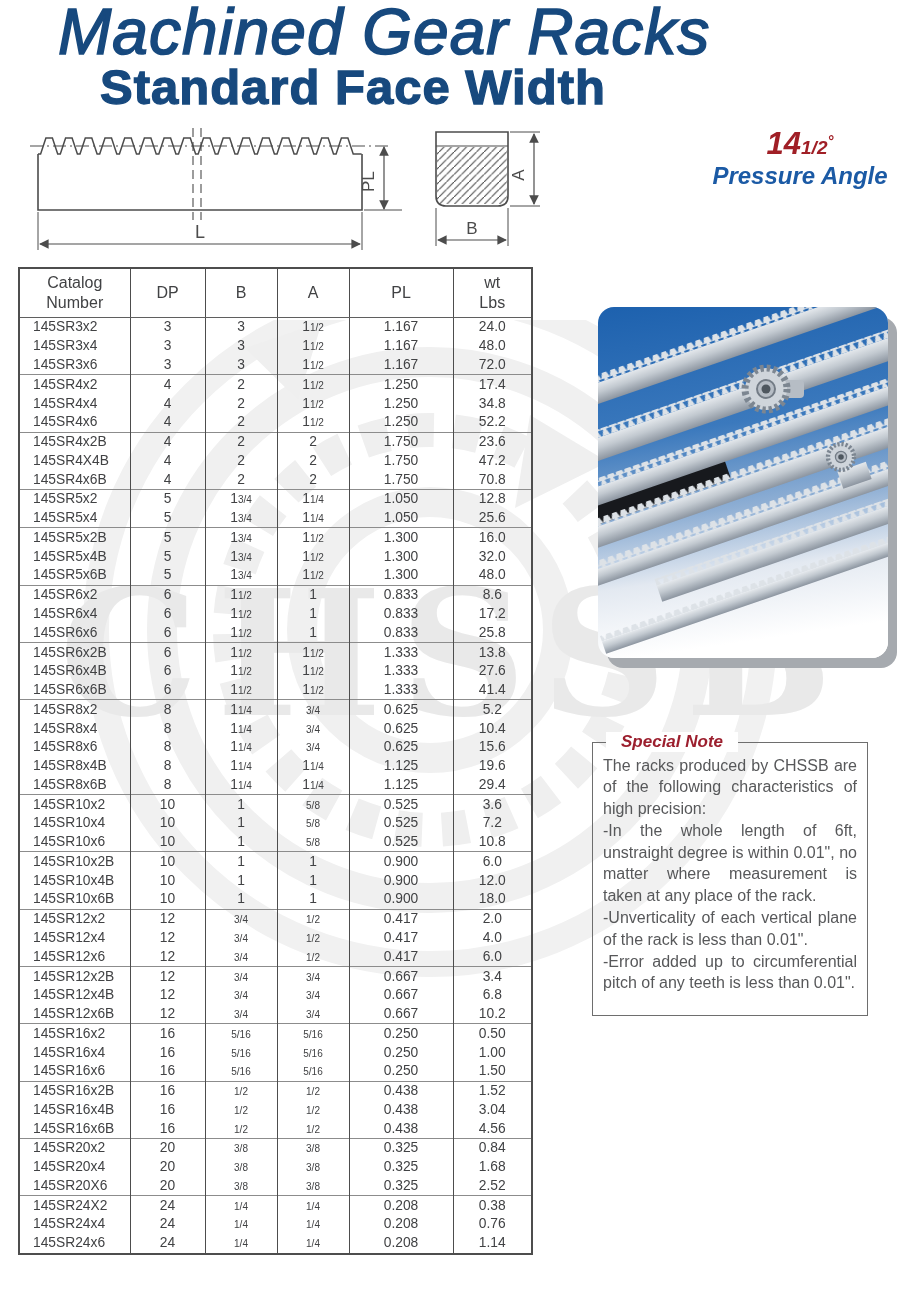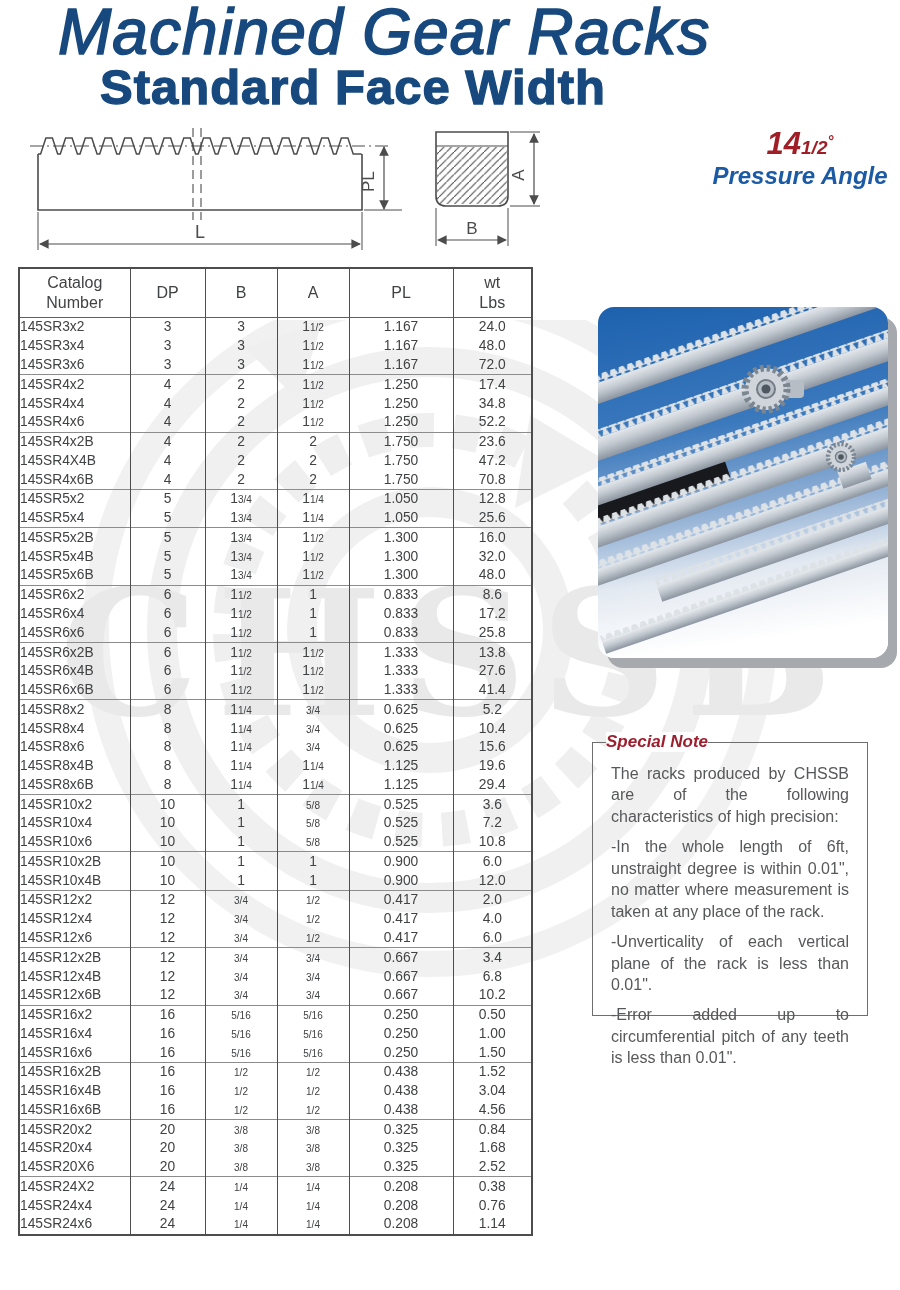--- a/index.html
+++ b/index.html
@@ -24,32 +24,32 @@
     font-size:24px;margin-top:5px;line-height:1;}
   
   .spec-table{position:absolute;left:18px;top:267px;z-index:2;
     border-collapse:collapse;table-layout:fixed;width:513px;}
   .spec-table{border:2px solid #4d4d4d;}
   .spec-table th,.spec-table td{border-left:1.5px solid #4d4d4d;text-align:center;
     color:#414244;padding:0;overflow:hidden;}
   .spec-table th{height:48px;font-size:16px;font-weight:normal;line-height:1.25;
     white-space:pre-line;border-bottom:1.5px solid #5f5f5f;}
   .spec-table td{height:18.78px;font-size:13.8px;line-height:1;}
-  .spec-table td.cat{text-align:left;}
+  .spec-table td.cat{text-align:left;padding-left:13px;}
   .spec-table tr.group td{border-top:1px solid #8c8c8c;}
   .frac{font-size:10px;}
   
   .photo{position:absolute;left:598px;top:307px;width:290px;height:351px;z-index:2;
     border-radius:16px;box-shadow:9px 10px 0 #a6aaaf;overflow:hidden;}
   
   .note-box{position:absolute;left:592px;top:742px;width:276px;height:274px;z-index:2;
     box-sizing:border-box;border:1.5px solid #6e6e6e;padding:11px 9px 0 9px;
     font-size:16px;line-height:1.34;color:#57585a;text-align:justify;}
-  .note-box p{margin:9px;}
-  .note-title{position:absolute;top:-11px;left:13px;background:#fff;padding:0 0;
+  .note-box p{margin:1px;}
+  .note-title{position:absolute;top:-11px;left:13px;background:#fff;padding:0 15px;
     font-style:italic;font-weight:bold;font-size:17px;line-height:1.2;
     color:var(--note_red,#9c1f2e);white-space:nowrap;}
   
   .rack-svg{position:absolute;left:30px;top:116px;z-index:2;}
   .sect-svg{position:absolute;left:424px;top:122px;z-index:2;}
   .wm-svg{position:absolute;left:60px;top:320px;z-index:0;}
   .dim-label{font-family:"Liberation Sans",sans-serif;fill:#4c4c4c;}
 </style>
 </head>
 <body>
@@ -378,20 +378,28 @@
           <td>0.900</td>
           <td>6.0</td>
         </tr>
         <tr>
           <td class="cat">145SR10x4B</td>
           <td>10</td>
           <td>1</td>
           <td>1</td>
           <td>0.900</td>
           <td>12.0</td>
+        </tr>
+        <tr>
+          <td class="cat">145SR10x6B</td>
+          <td>10</td>
+          <td>1</td>
+          <td>1</td>
+          <td>0.900</td>
+          <td>18.0</td>
         </tr>
         <tr class="group">
           <td class="cat">145SR12x2</td>
           <td>12</td>
           <td><span class="frac">3/4</span></td>
           <td><span class="frac">1/2</span></td>
           <td>0.417</td>
           <td>2.0</td>
         </tr>
         <tr>

